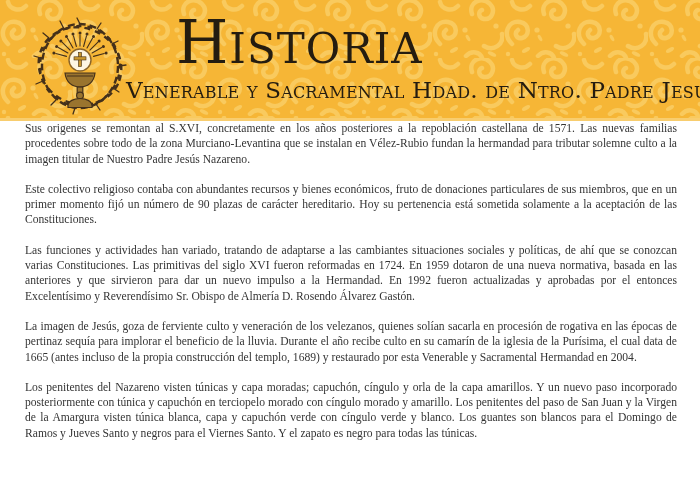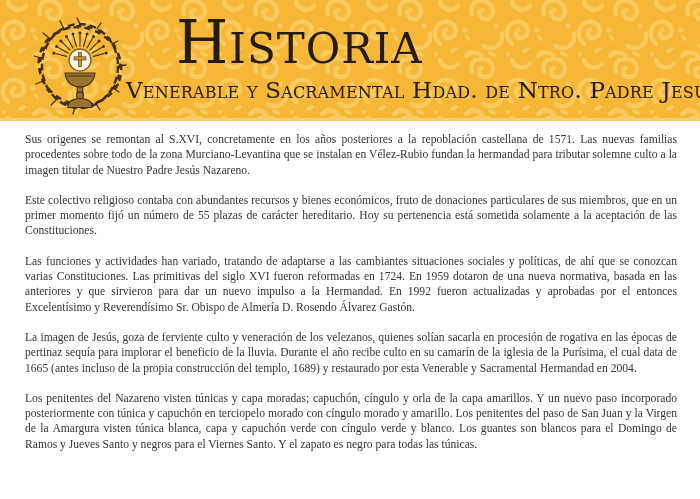--- a/index.html
+++ b/index.html
@@ -58,21 +58,21 @@
     font-family: "DejaVu Serif", "Liberation Serif", serif;
     font-variant: small-caps;
     font-weight: normal;
     font-size: 23px;
     line-height: 1.1;
     color: #241c10;
     letter-spacing: 0.2px;
     white-space: nowrap;
   }
   .content {
-    padding: 11px 23px 0 25px;
+    padding: 0 23px 0 25px;
   }
   .content p {
     margin: 0 0 15px 0;
     font-size: 11.6px;
     line-height: 15.3px;
     text-align: justify;
     color: #343434;
   }
 </style>
 </head>
@@ -171,19 +171,19 @@
         </g>
       </svg>
     </div>
 
     <h1 class="title">Historia</h1>
     <h2 class="subtitle">Venerable y Sacramental Hdad. de Ntro. Padre Jesús Nazareno</h2>
   </header>
 
   <main class="content">
     <p>Sus origenes se remontan al S.XVI, concretamente en los años posteriores a la repoblación castellana de 1571. Las nuevas familias procedentes sobre todo de la zona Murciano-Levantina que se instalan en Vélez-Rubio fundan la hermandad para tributar solemne culto a la imagen titular de Nuestro Padre Jesús Nazareno.</p>
-    <p>Este colectivo religioso contaba con abundantes recursos y bienes económicos, fruto de donaciones particulares de sus miembros, que en un primer momento fijó un número de 55 plazas de carácter hereditario. Hoy su pertenencia está sometida solamente a la aceptación de las Constituciones.</p>
+    <p>Este colectivo religioso contaba con abundantes recursos y bienes económicos, fruto de donaciones particulares de sus miembros, que en un primer momento fijó un número de 90 plazas de carácter hereditario. Hoy su pertenencia está sometida solamente a la aceptación de las Constituciones.</p>
     <p>Las funciones y actividades han variado, tratando de adaptarse a las cambiantes situaciones sociales y políticas, de ahí que se conozcan varias Constituciones. Las primitivas del siglo XVI fueron reformadas en 1724. En 1959 dotaron de una nueva normativa, basada en las anteriores y que sirvieron para dar un nuevo impulso a la Hermandad. En 1992 fueron actualizadas y aprobadas por el entonces Excelentísimo y Reverendísimo Sr. Obispo de Almería D. Rosendo Álvarez Gastón.</p>
     <p>La imagen de Jesús, goza de ferviente culto y veneración de los velezanos, quienes solían sacarla en procesión de rogativa en las épocas de pertinaz sequía para implorar el beneficio de la lluvia. Durante el año recibe culto en su camarín de la iglesia de la Purísima, el cual data de 1665 (antes incluso de la propia construcción del templo, 1689) y restaurado por esta Venerable y Sacramental Hermandad en 2004.</p>
     <p>Los penitentes del Nazareno visten túnicas y capa moradas; capuchón, cíngulo y orla de la capa amarillos. Y un nuevo paso incorporado posteriormente con túnica y capuchón en terciopelo morado con cíngulo morado y amarillo. Los penitentes del paso de San Juan y la Virgen de la Amargura visten túnica blanca, capa y capuchón verde con cíngulo verde y blanco. Los guantes son blancos para el Domingo de Ramos y Jueves Santo y negros para el Viernes Santo. Y el zapato es negro para todas las túnicas.</p>
   </main>
 
 </div>
 
 </body></html>

